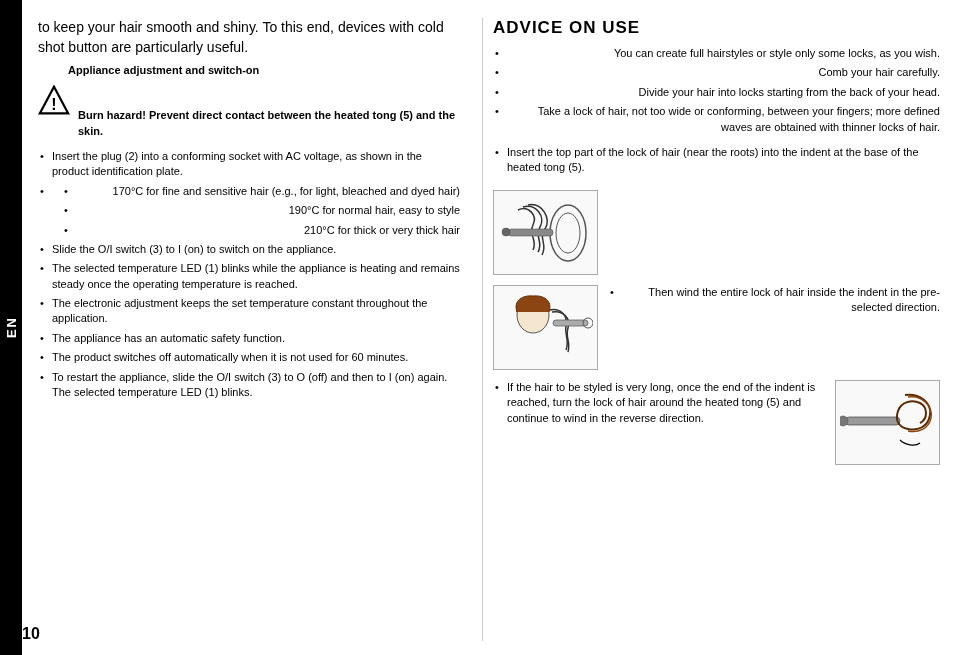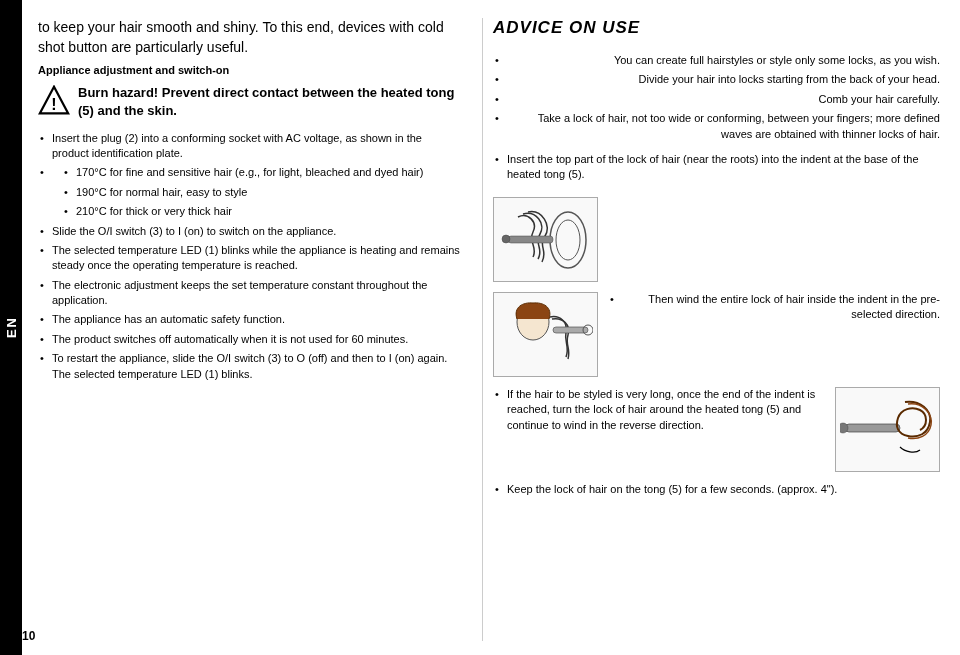--- a/index.html
+++ b/index.html
@@ -49,36 +49,38 @@
     }
     
     .right-col {
       flex: 1;
       padding-left: 6px;
     }
     .section-title {
       font-weight: bold;
       font-size: 11px;
       margin-bottom: 5px;
+      margin-left: 30px;
     }
     .warning-box {
       display: flex;
       align-items: flex-start;
       margin: 8px 0 10px 0;
       gap: 8px;
     }
     .warning-icon {
       width: 32px;
       height: 32px;
       flex-shrink: 0;
       margin-top: 1px;
     }
     .warning-text {
-      font-size: 13px;
+      font-size: 11px;
       line-height: 1.4;
+      margin-top: 24px;
     }
     .warning-text strong {
       font-weight: bold;
     }
     ul {
       list-style: none;
       margin: 0;
       padding: 0;
     }
     ul li {
@@ -90,31 +92,31 @@
     }
     ul li::before {
       content: '•';
       position: absolute;
       left: 2px;
       top: 0;
     }
     ul.sub-list {
       margin-left: 10px;
       margin-top: 2px;
+      text-align: right;
     }
     ul.sub-list li::before {
       content: '•';
     }
     .advice-title {
       font-weight: bold;
       font-size: 17px;
       letter-spacing: 1px;
-      margin-bottom: 15px;
+      margin-bottom: 8px;
       text-transform: uppercase;
-      font-style: italic;
     }
     .right-block {
       display: flex;
       gap: 10px;
       align-items: flex-start;
     }
     .illustration-box {
       width: 105px;
       height: 85px;
       border: 1px solid #aaa;
@@ -126,21 +128,21 @@
       background: #f9f9f9;
     }
     .illustration-box svg {
       width: 95px;
       height: 75px;
     }
     .page-number {
       position: absolute;
       bottom: 12px;
       left: 22px;
-      font-size: 12px;
+      font-size: 16px;
       font-weight: bold;
       margin-top: 45px;
     }
     .divider-v {
       width: 1px;
       background: #ccc;
       margin: 0 4px;
       align-self: stretch;
     }
     .top-text {
@@ -192,22 +194,22 @@
       </ul>
     </div>
 
     <div class="divider-v"></div>
 
     <div class="right-col">
       <h2 class="advice-title">ADVICE ON USE</h2>
 
       <ul style="margin-bottom:10px;text-align:right;">
         <li>You can create full hairstyles or style only some locks, as you wish.</li>
+        <li>Comb your hair carefully.</li>
         <li>Divide your hair into locks starting from the back of your head.</li>
-        <li>Comb your hair carefully.</li>
         <li>Take a lock of hair, not too wide or conforming, between your fingers; more defined waves are obtained with thinner locks of hair.</li>
       </ul>
 
       <div class="right-block" style="margin-bottom:10px;flex-direction:column;">
         <ul style="flex:1;">
           <li>Insert the top part of the lock of hair (near the roots) into the indent at the base of the heated tong (5).</li>
         </ul>
         <div class="illustration-box">
 
           <svg viewBox="0 0 95 75" xmlns="http://www.w3.org/2000/svg">
@@ -256,20 +258,17 @@
             <circle cx="3" cy="36" r="5" fill="#777" stroke="#444" stroke-width="0.5"></circle>
 
             <path d="M65,10 C80,8 92,18 90,30 C88,42 78,46 68,44 C58,42 55,35 58,26 C61,17 72,14 80,18 C88,22 88,34 80,38" fill="none" stroke="#5a2a00" stroke-width="2"></path>
             <path d="M68,12 C82,10 93,21 91,33 C89,44 78,48 68,46" fill="none" stroke="#8B4513" stroke-width="1.5"></path>
 
             <path d="M60,55 C65,60 75,62 80,58" fill="none" stroke="#000" stroke-width="1.2" marker-end="url(#arr)"></path>
           </svg>
         </div>
       </div>
 
-      <ul>
-        <li>Keep the lock of hair on the tong (5) for a few seconds. (approx. 4").</li>
-      </ul>
     </div>
   </div>
 
   <div class="page-number">10</div>
 </div>
 
 </body></html>

